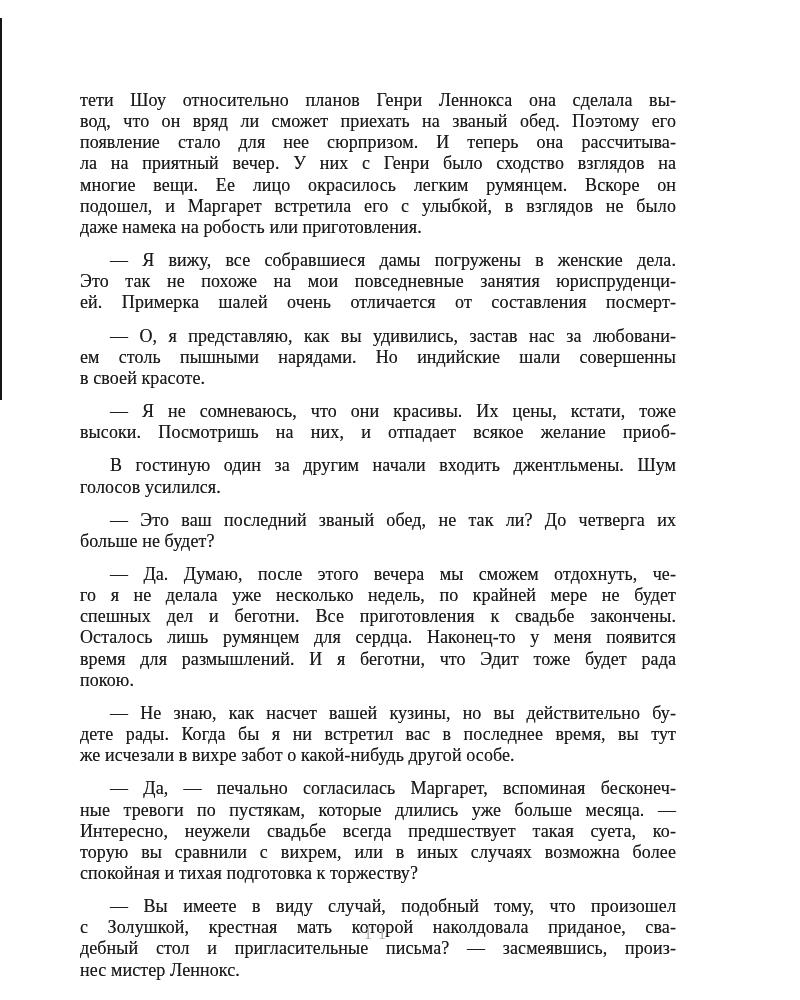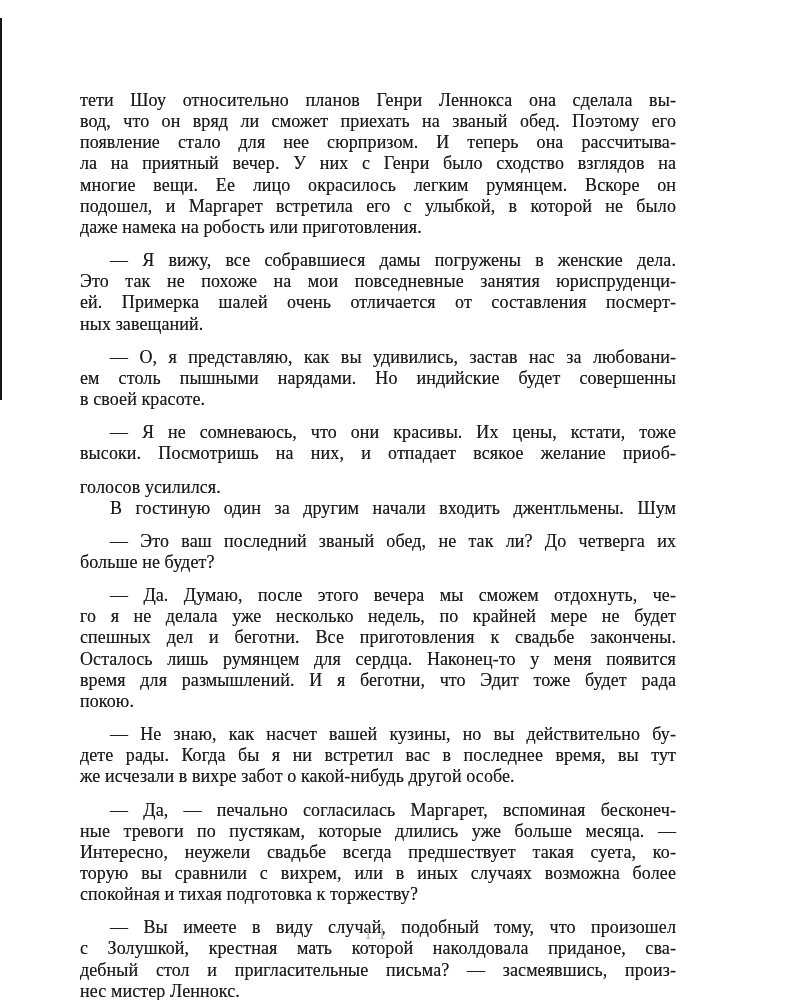--- a/index.html
+++ b/index.html
@@ -71,41 +71,40 @@
 
 <div class="page">
   <div class="scan-edge"></div>
   <div class="text-block">
       <div class="para">
         <div class="line fill">тети Шоу относительно планов Генри Леннокса она сделала вы-</div>
         <div class="line fill">вод, что он вряд ли сможет приехать на званый обед. Поэтому его</div>
         <div class="line fill">появление стало для нее сюрпризом. И теперь она рассчитыва-</div>
         <div class="line fill">ла на приятный вечер. У них с Генри было сходство взглядов на</div>
         <div class="line fill">многие вещи. Ее лицо окрасилось легким румянцем. Вскоре он</div>
-        <div class="line fill">подошел, и Маргарет встретила его с улыбкой, в которой не было</div>
+        <div class="line fill">подошел, и Маргарет встретила его с улыбкой, в взглядов не было</div>
         <div class="line">даже намека на робость или приготовления.</div>
       </div>
       <div class="para">
         <div class="line fill indent">— Я вижу, все собравшиеся дамы погружены в женские дела.</div>
         <div class="line fill">Это так не похоже на мои повседневные занятия юриспруденци-</div>
         <div class="line fill">ей. Примерка шалей очень отличается от составления посмерт-</div>
-        <div class="line">ных завещаний.</div>
       </div>
       <div class="para">
         <div class="line fill indent">— О, я представляю, как вы удивились, застав нас за любовани-</div>
-        <div class="line fill">ем столь пышными нарядами. Но индийские будет совершенны</div>
+        <div class="line fill">ем столь пышными нарядами. Но индийские шали совершенны</div>
         <div class="line">в своей красоте.</div>
       </div>
       <div class="para">
         <div class="line fill indent">— Я не сомневаюсь, что они красивы. Их цены, кстати, тоже</div>
         <div class="line fill">высоки. Посмотришь на них, и отпадает всякое желание приоб-</div>
       </div>
       <div class="para">
+        <div class="line fill indent">В гостиную один за другим начали входить джентльмены. Шум</div>
         <div class="line">голосов усилился.</div>
-        <div class="line fill indent">В гостиную один за другим начали входить джентльмены. Шум</div>
       </div>
       <div class="para">
         <div class="line fill indent">— Это ваш последний званый обед, не так ли? До четверга их</div>
         <div class="line">больше не будет?</div>
       </div>
       <div class="para">
         <div class="line fill indent">— Да. Думаю, после этого вечера мы сможем отдохнуть, че-</div>
         <div class="line fill">го я не делала уже несколько недель, по крайней мере не будет</div>
         <div class="line fill">спешных дел и беготни. Все приготовления к свадьбе закончены.</div>
         <div class="line fill">Осталось лишь румянцем для сердца. Наконец-то у меня появится</div>

